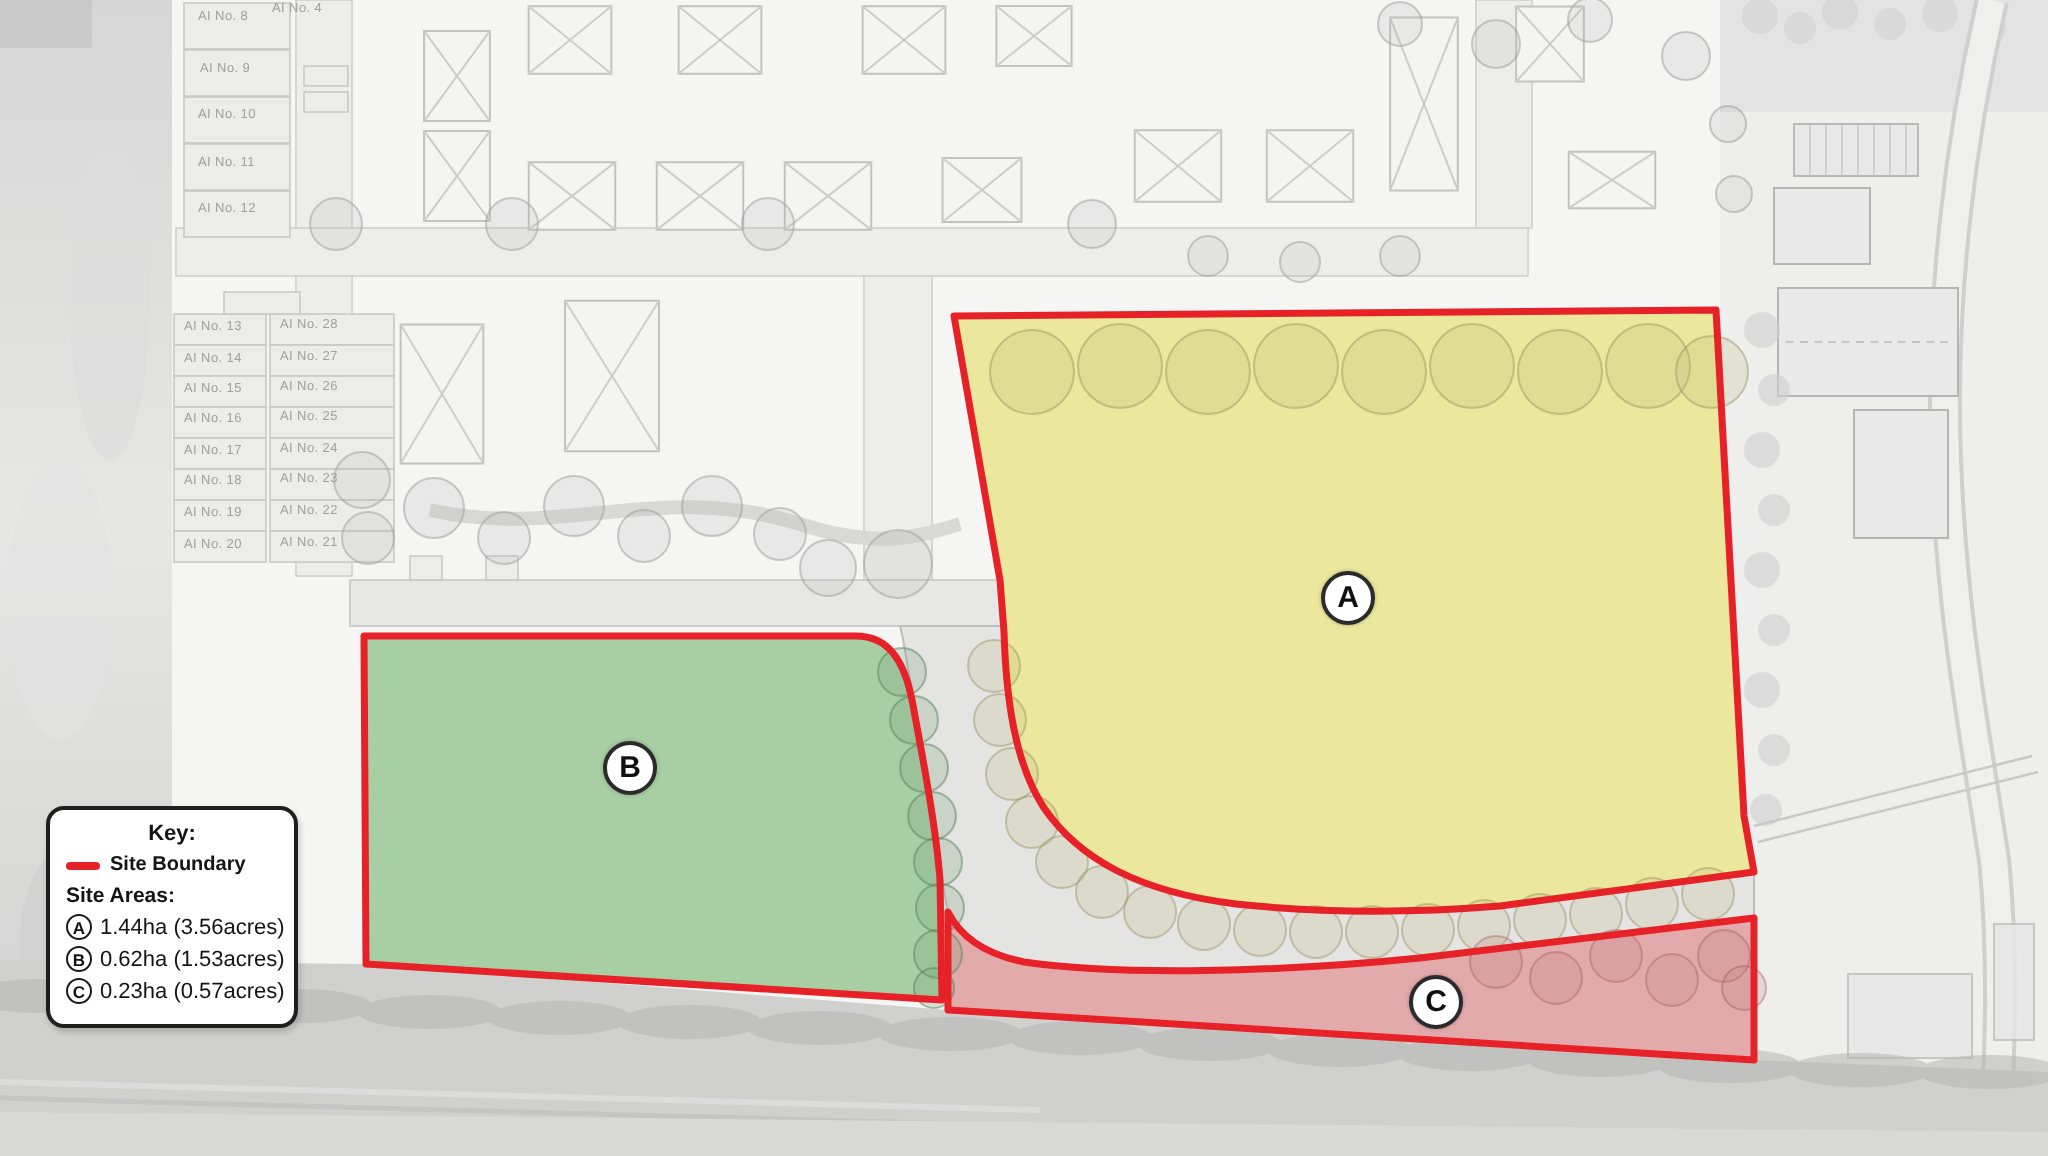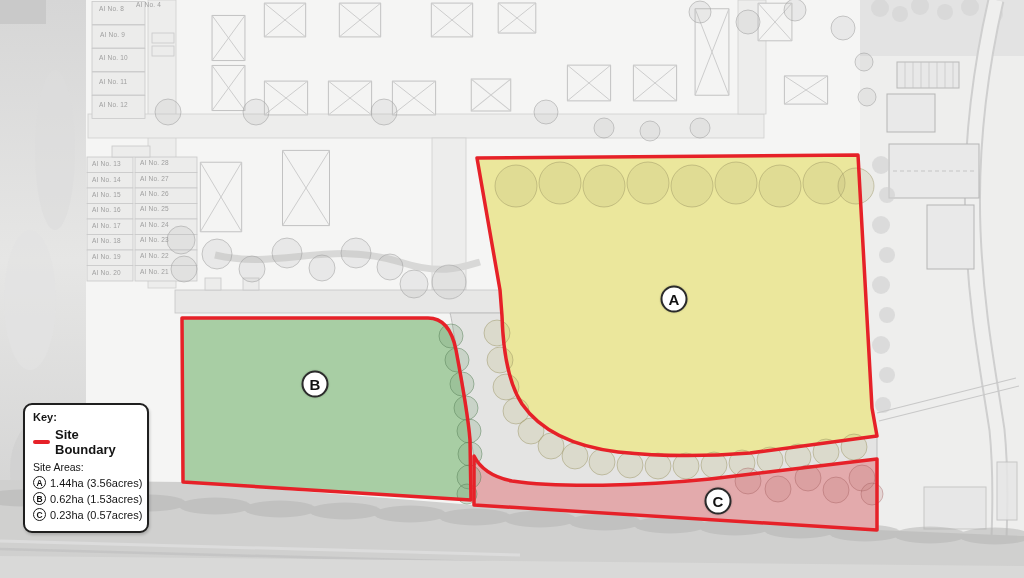--- a/index.html
+++ b/index.html
@@ -12,26 +12,26 @@
   
   .marker{position:absolute;width:27px;height:27px;border-radius:50%;
           background:#ffffff;border:2px solid #2b2b2b;box-sizing:border-box;
           transform:translate(-50%,-50%);display:flex;align-items:center;justify-content:center;
           box-shadow:0 0 2px rgba(0,0,0,.25);}
   .marker span{font-size:15px;font-weight:bold;color:#111;line-height:1;}
   
   .key-box{position:absolute;left:23px;top:403px;width:126px;box-sizing:border-box;
            background:#ffffff;border:2px solid #1f1f1f;border-radius:9px;
            padding:6px 8px 7px 8px;box-shadow:1px 2px 3px rgba(0,0,0,.18);}
-  .key-title{font-size:11px;font-weight:bold;color:#141414;margin-bottom:4px;}
+  .key-title{font-size:11px;font-weight:bold;color:#141414;margin-bottom:4px;text-align:center;}
   .key-row{display:flex;align-items:center;margin:3px 0;}
   .swatch{display:inline-block;width:17px;height:4px;border-radius:2px;
           background:#e62128;margin-right:5px;flex:0 0 auto;}
-  .key-bold{font-size:13px;font-weight:bold;color:#141414;}
-  .key-sub{font-size:10.5px;font-weight:normal;color:#141414;margin:4px 0 2px 0;}
+  .key-bold{font-size:10px;font-weight:bold;color:#141414;}
+  .key-sub{font-size:10.5px;font-weight:bold;color:#141414;margin:4px 0 2px 0;}
   .badge{display:inline-flex;align-items:center;justify-content:center;flex:0 0 auto;
          width:13px;height:13px;border-radius:50%;border:1.4px solid #1c1c1c;box-sizing:border-box;
          font-size:8.5px;font-weight:bold;color:#111;margin-right:4px;background:#fff;}
   .key-val{font-size:11px;color:#141414;white-space:nowrap;}
 </style>
 </head>
 <body>
 
 <div id="stage">
 

